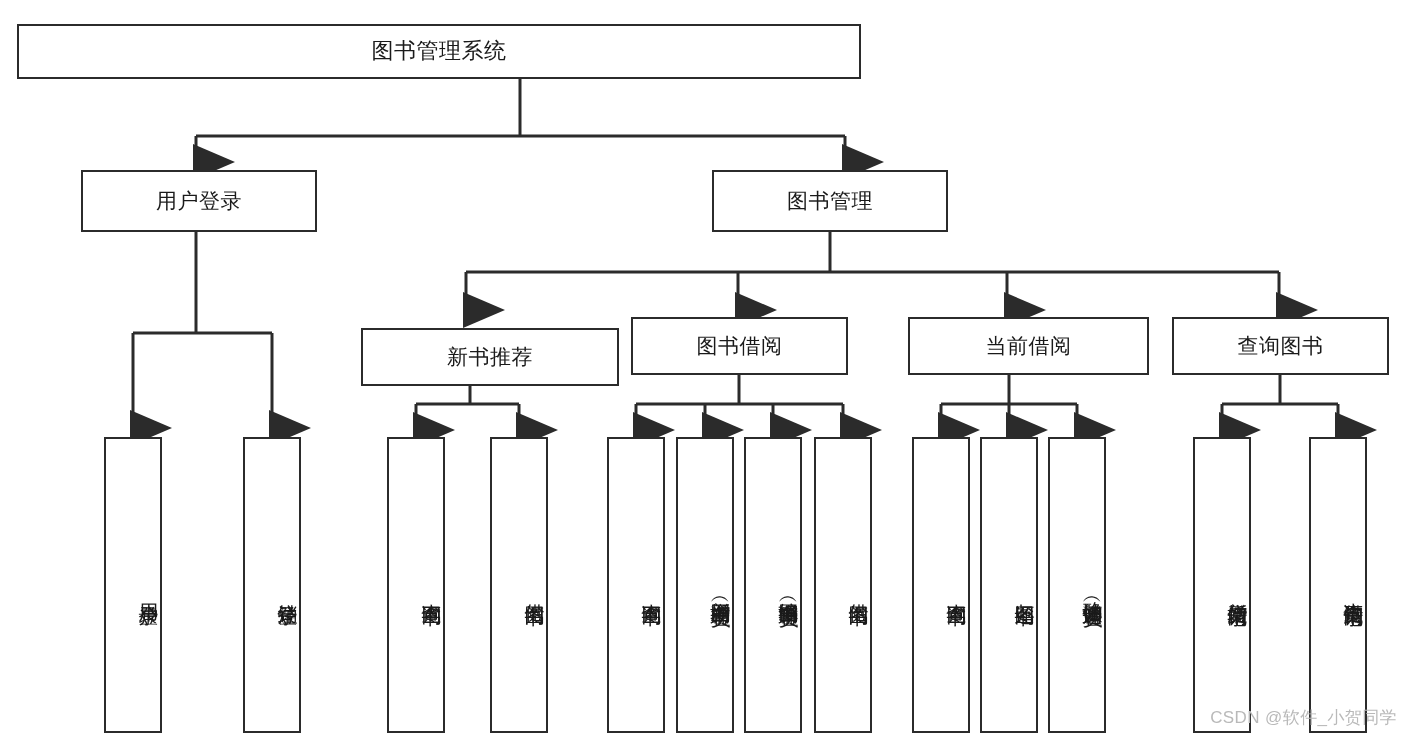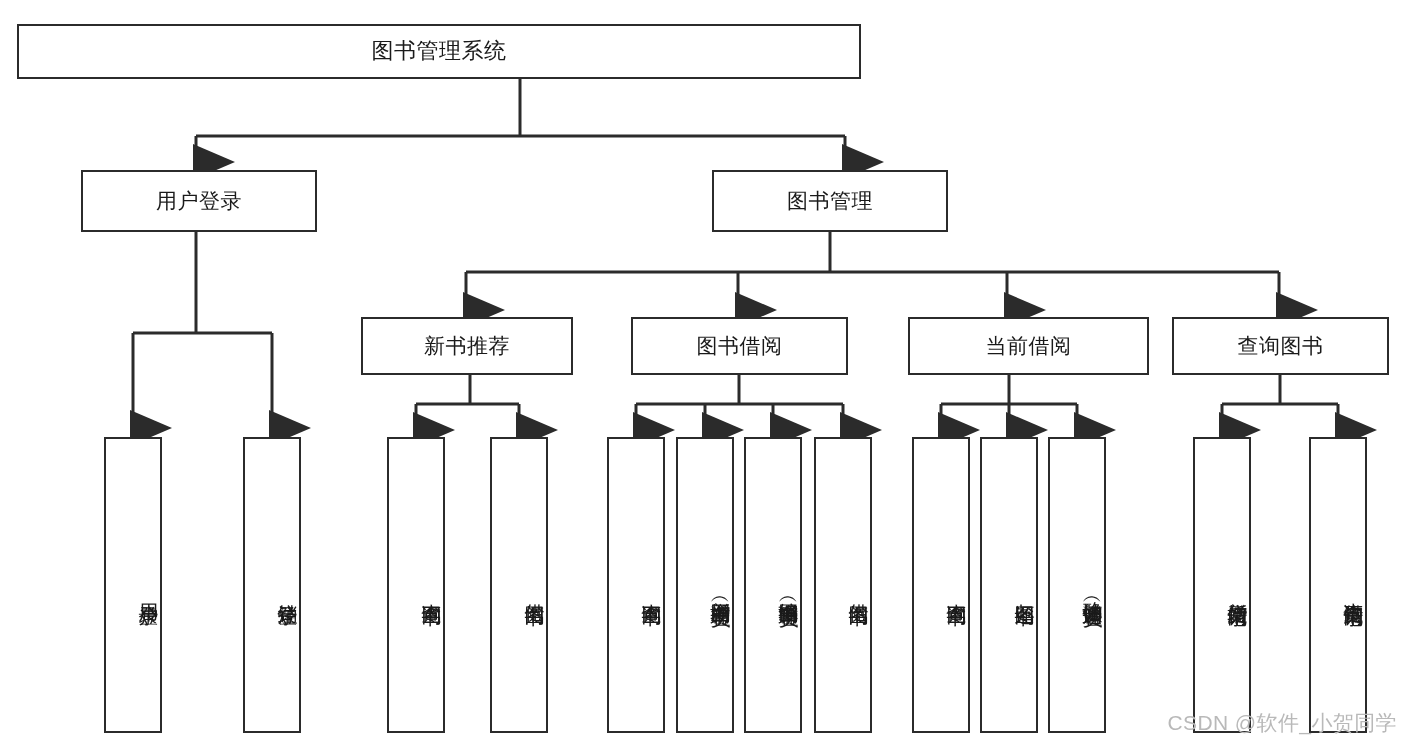--- a/index.html
+++ b/index.html
@@ -56,22 +56,22 @@
     letter-spacing: 1px;
   }
   .node-v > span {
     writing-mode: vertical-rl;
     text-orientation: upright;
     display: block;
   }
   .watermark {
     position: absolute;
     right: 8px;
-    bottom: 10px;
-    font-size: 21px;
+    bottom: 18px;
+    font-size: 17px;
     color: #b9b9b9;
     white-space: nowrap;
     letter-spacing: 0.4px;
   }
 </style>
 </head>
 <body>
 
 <div id="diagram-root">
 
@@ -130,21 +130,21 @@
     <span>图书管理系统</span>
   </div>
 
   <div class="node node-h" style="left:81px; top:170px; width:236px; height:62px;">
     <span>用户登录</span>
   </div>
   <div class="node node-h" style="left:712px; top:170px; width:236px; height:62px;text-align:center;">
     <span>图书管理</span>
   </div>
 
-  <div class="node node-h" style="left:361px; top:317px; width:212px; height:58px;">
+  <div class="node node-h" style="left:361px; top:328px; width:258px; height:58px;">
     <span>新书推荐</span>
   </div>
   <div class="node node-h" style="left:631px; top:317px; width:217px; height:58px;align-items:center;">
     <span>图书借阅</span>
   </div>
   <div class="node node-h" style="left:908px; top:317px; width:241px; height:58px;">
     <span>当前借阅</span>
   </div>
   <div class="node node-h" style="left:1172px; top:317px; width:217px; height:58px;">
     <span>查询图书</span>

